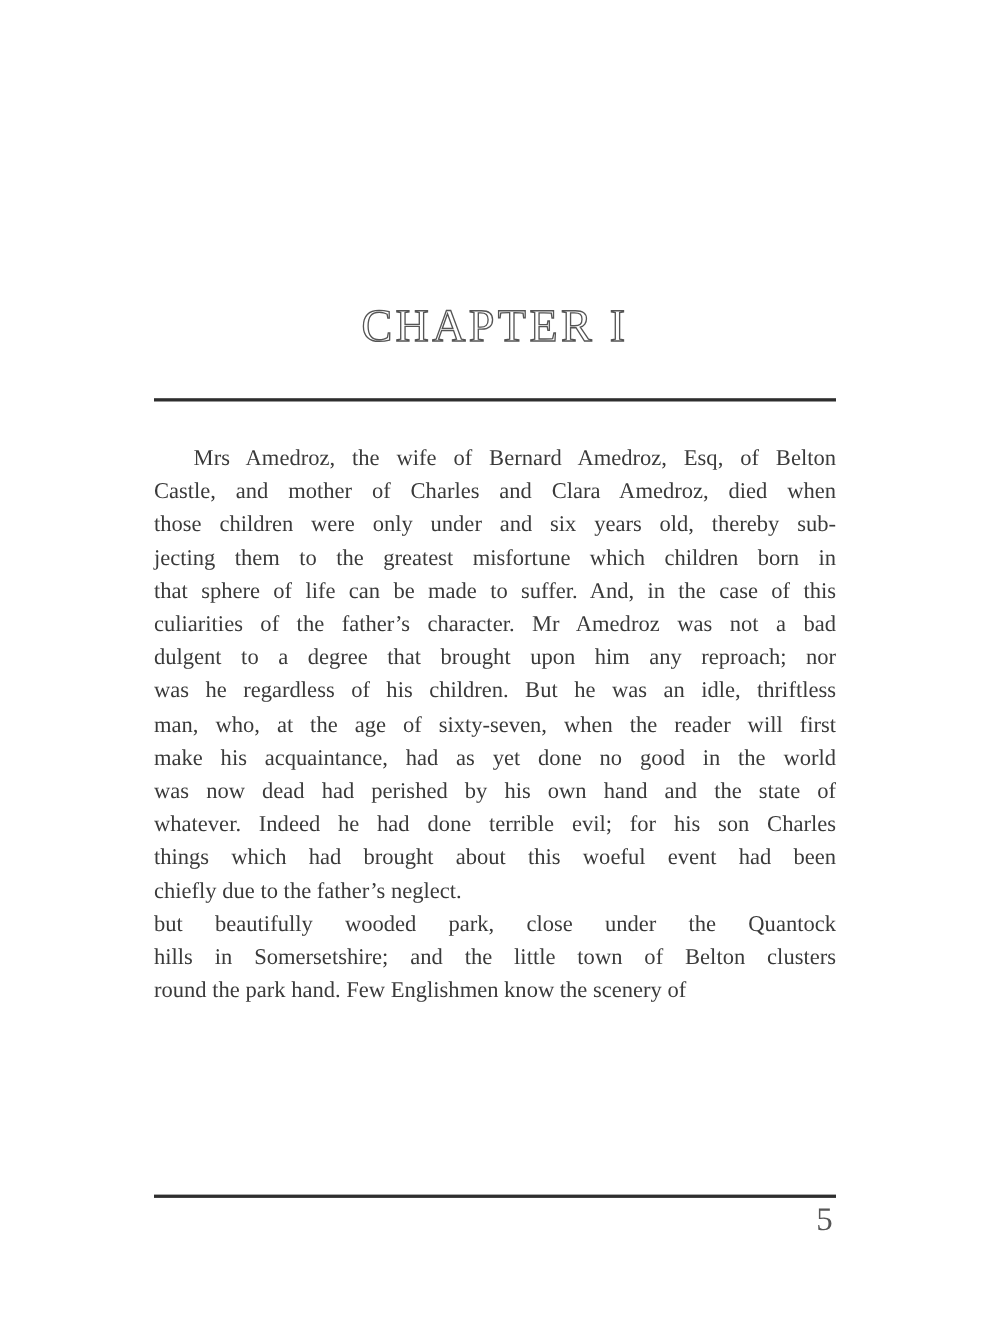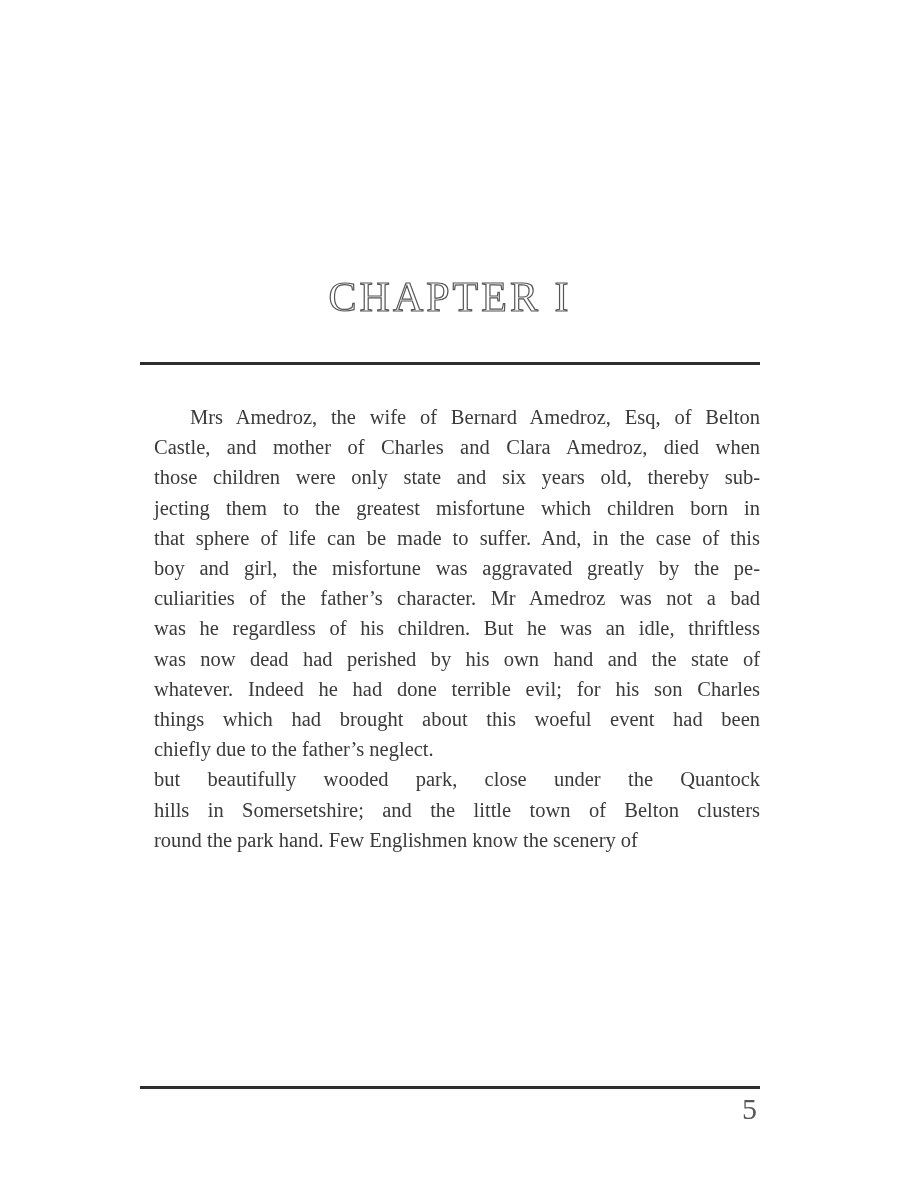--- a/index.html
+++ b/index.html
@@ -48,21 +48,20 @@
     top: 402px;
     left: 140px;
     width: 620px;
     font-size: 20.5px;
     line-height: 30.2px;
     color: var(--text, #3a3a3a);
   }
   .line {
     text-align: justify;
     text-align-last: justify;
-    margin-left: 14px;
   }
   .line.para-end { text-align-last: left; }
   .line.indent { text-indent: 36px; }
   .page-number {
     position: absolute;
     top: 1094px;
     right: 143px;
     font-size: 30px;
     line-height: 1;
     color: var(--page-number, #575757);
@@ -73,26 +72,28 @@
 
 <div class="page">
   <h1 class="chapter-title">CHAPTER I</h1>
 
   <div class="rule rule-top"></div>
 
   <div class="text-block">
       <div>
         <div class="line indent">Mrs Amedroz, the wife of Bernard Amedroz, Esq, of Belton</div>
         <div class="line">Castle, and mother of Charles and Clara Amedroz, died when</div>
-        <div class="line">those children were only state and six years old, thereby sub-</div>
+        <div class="line">those children were only under and six years old, thereby sub-</div>
         <div class="line">jecting them to the greatest misfortune which children born in</div>
         <div class="line">that sphere of life can be made to suffer. And, in the case of this</div>
-        <div class="line">boy and girl, the misfortune was aggravated greatly by the pe-</div>
         <div class="line">culiarities of the father’s character. Mr Amedroz was not a bad</div>
+        <div class="line">dulgent to a degree that brought upon him any reproach; nor</div>
         <div class="line">was he regardless of his children. But he was an idle, thriftless</div>
+        <div class="line">man, who, at the age of sixty-seven, when the reader will first</div>
+        <div class="line">make his acquaintance, had as yet done no good in the world</div>
         <div class="line">was now dead had perished by his own hand and the state of</div>
         <div class="line">whatever. Indeed he had done terrible evil; for his son Charles</div>
         <div class="line">things which had brought about this woeful event had been</div>
         <div class="line para-end">chiefly due to the father’s neglect.</div>
       </div>
       <div>
         <div class="line">but beautifully wooded park, close under the Quantock</div>
         <div class="line">hills in Somersetshire; and the little town of Belton clusters</div>
         <div class="line para-end">round the park hand. Few Englishmen know the scenery of</div>
       </div>

